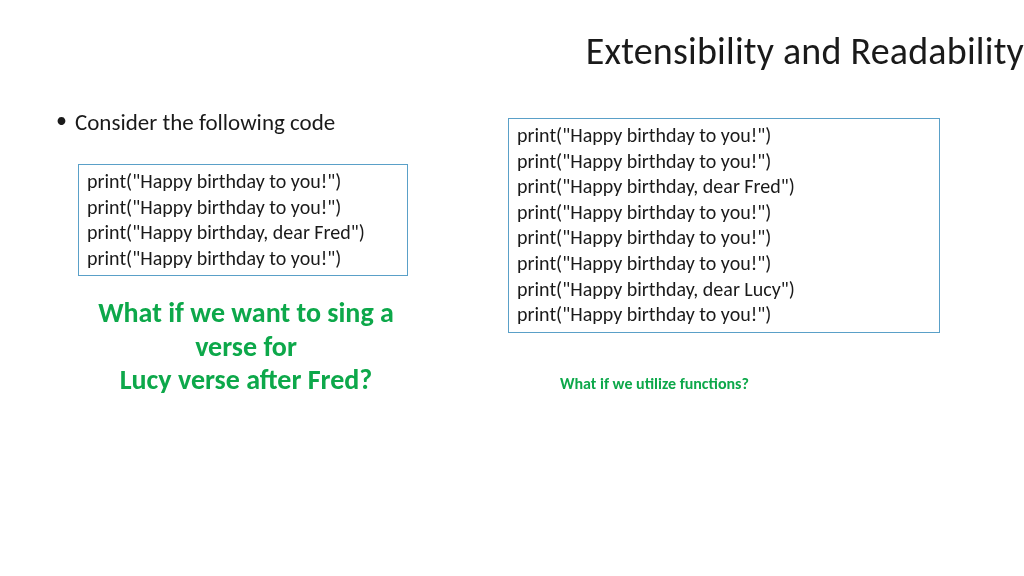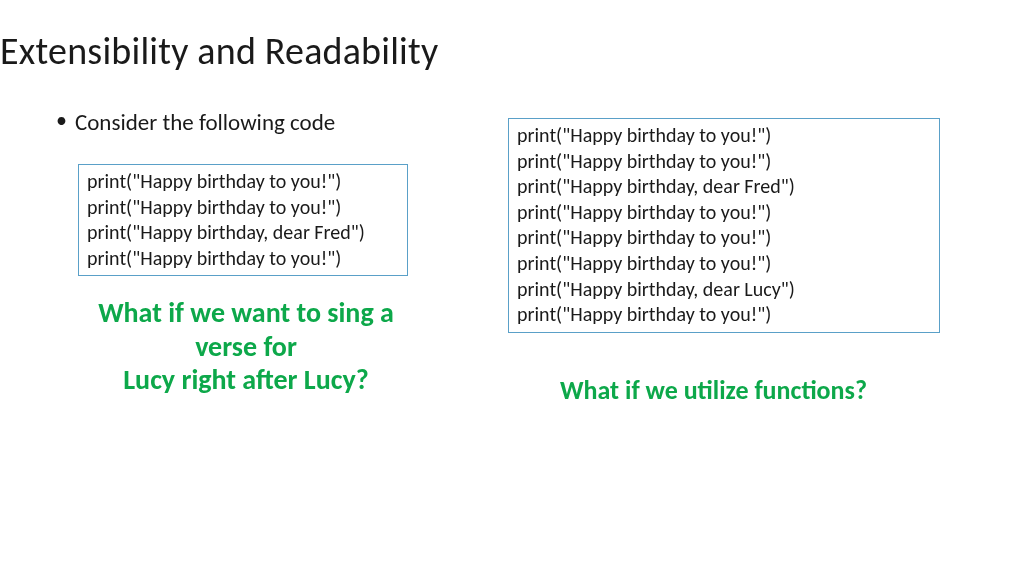--- a/index.html
+++ b/index.html
@@ -1,25 +1,25 @@
 <!DOCTYPE html>
 <html><head>
   <meta charset="utf-8">
   <style>
     * { margin: 0; padding: 0; box-sizing: border-box; }
     html, body { width: 1024px; height: 576px; background: #fff; font-family: Calibri, 'Segoe UI', Arial, sans-serif; }
     .slide { position: relative; width: 1024px; height: 576px; }
-    .title { position: absolute; left: 0; right: 0; top: 28px; text-align: left; font-size: 38px; font-weight: 400; color: #1a1a1a; letter-spacing: 0.2px; }
+    .title { position: absolute; left: 0; right: 0; top: 28px; text-align: right; font-size: 38px; font-weight: 400; color: #1a1a1a; letter-spacing: 0.2px; }
     .bullet-row { position: absolute; left: 56px; top: 108px; display: flex; align-items: center; font-size: 23px; color: #1a1a1a; }
     .bullet-dot { font-size: 22px; margin-right: 8px; line-height: 1; position: relative; top: -1px; }
     .code-box { position: absolute; border: 1px solid #5aa0c8; padding: 4px 8px; font-size: 20px; color: #1a1a1a; line-height: 1.28; font-family: Calibri, 'Segoe UI', Arial, sans-serif; }
     .code-box-left { left: 78px; top: 164px; width: 330px; }
     .code-box-right { left: 508px; top: 118px; width: 432px; }
     .green-prompt-left { position: absolute; left: 72px; top: 296px; width: 348px; color: #0da84a; font-size: 28px; font-weight: 700; text-align: center; line-height: 1.2; }
-    .green-prompt-right { position: absolute; left: 560px; top: 374px; color: #0da84a; font-size: 26px; font-weight: 700; }
+    .green-prompt-right { position: absolute; left: 560px; top: 374px; color: #0da84a; font-size: 16px; font-weight: 700; }
     .code-line { white-space: nowrap; }
   </style>
 </head>
 <body>
 
 <div class="slide">
 
   <div class="title">Extensibility and Readability</div>
 
   <div class="bullet-row">
@@ -40,18 +40,18 @@
     <div class="code-line">print("Happy birthday, dear Fred")</div>
     <div class="code-line">print("Happy birthday to you!")</div>
     <div class="code-line">print("Happy birthday to you!")</div>
     <div class="code-line">print("Happy birthday to you!")</div>
     <div class="code-line">print("Happy birthday, dear Lucy")</div>
     <div class="code-line">print("Happy birthday to you!")</div>
   </div>
 
   <div class="green-prompt-left">
     <span>What if we want to sing a verse for</span><br>
-    <span>Lucy right after Lucy?</span>
+    <span>Lucy verse after Fred?</span>
   </div>
 
   <div class="green-prompt-right">What if we utilize functions?</div>
 
 </div>
 
 </body></html>

